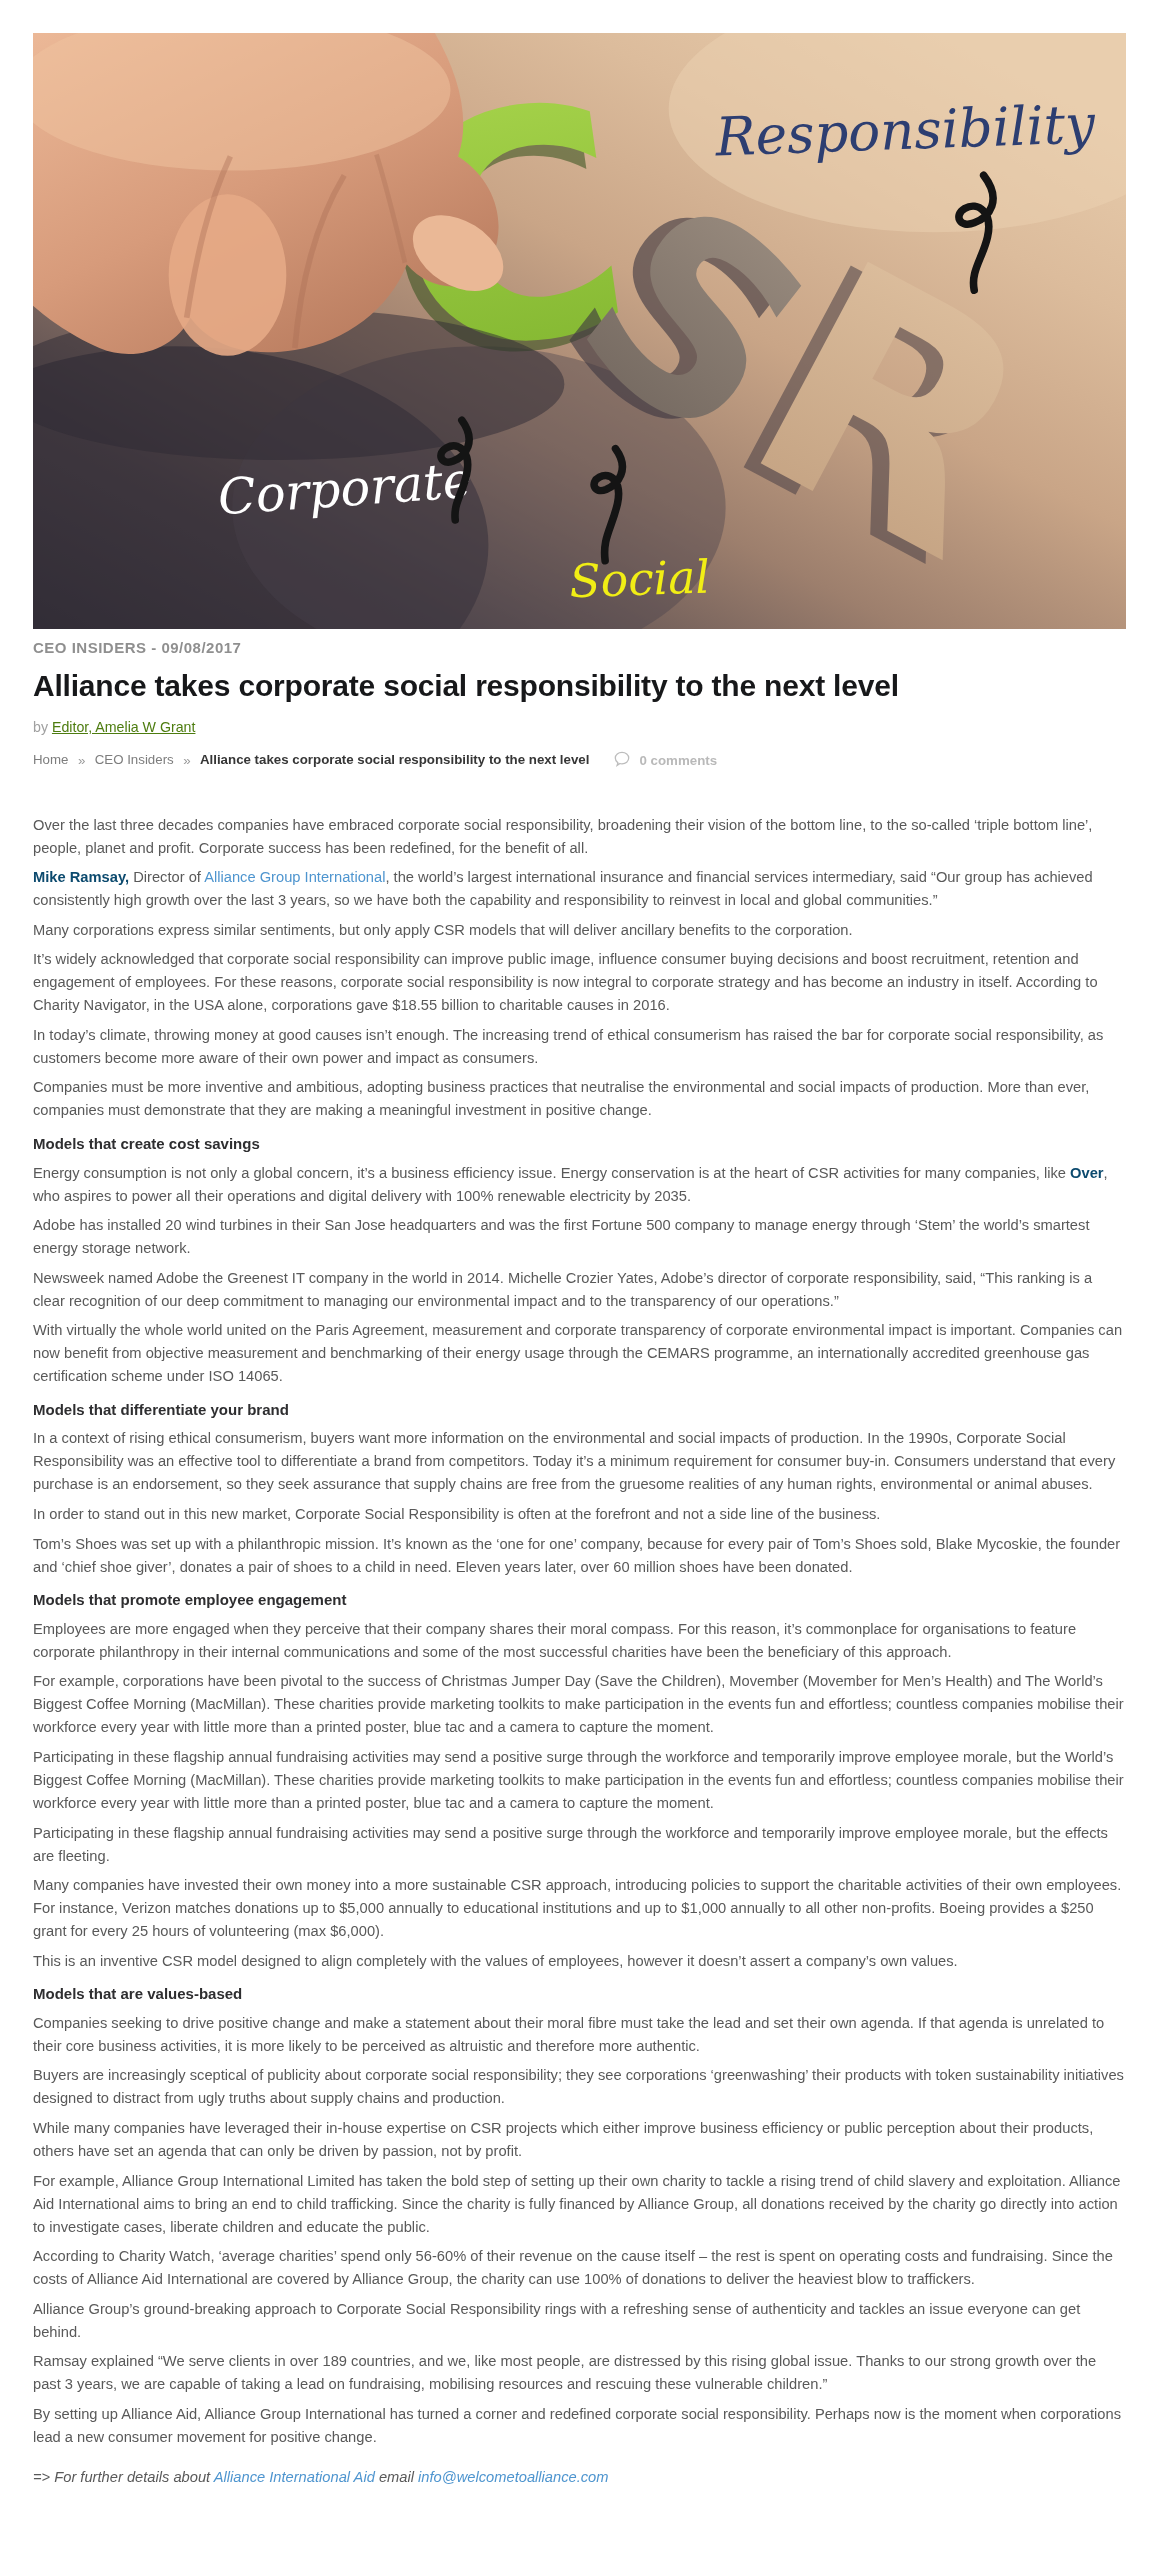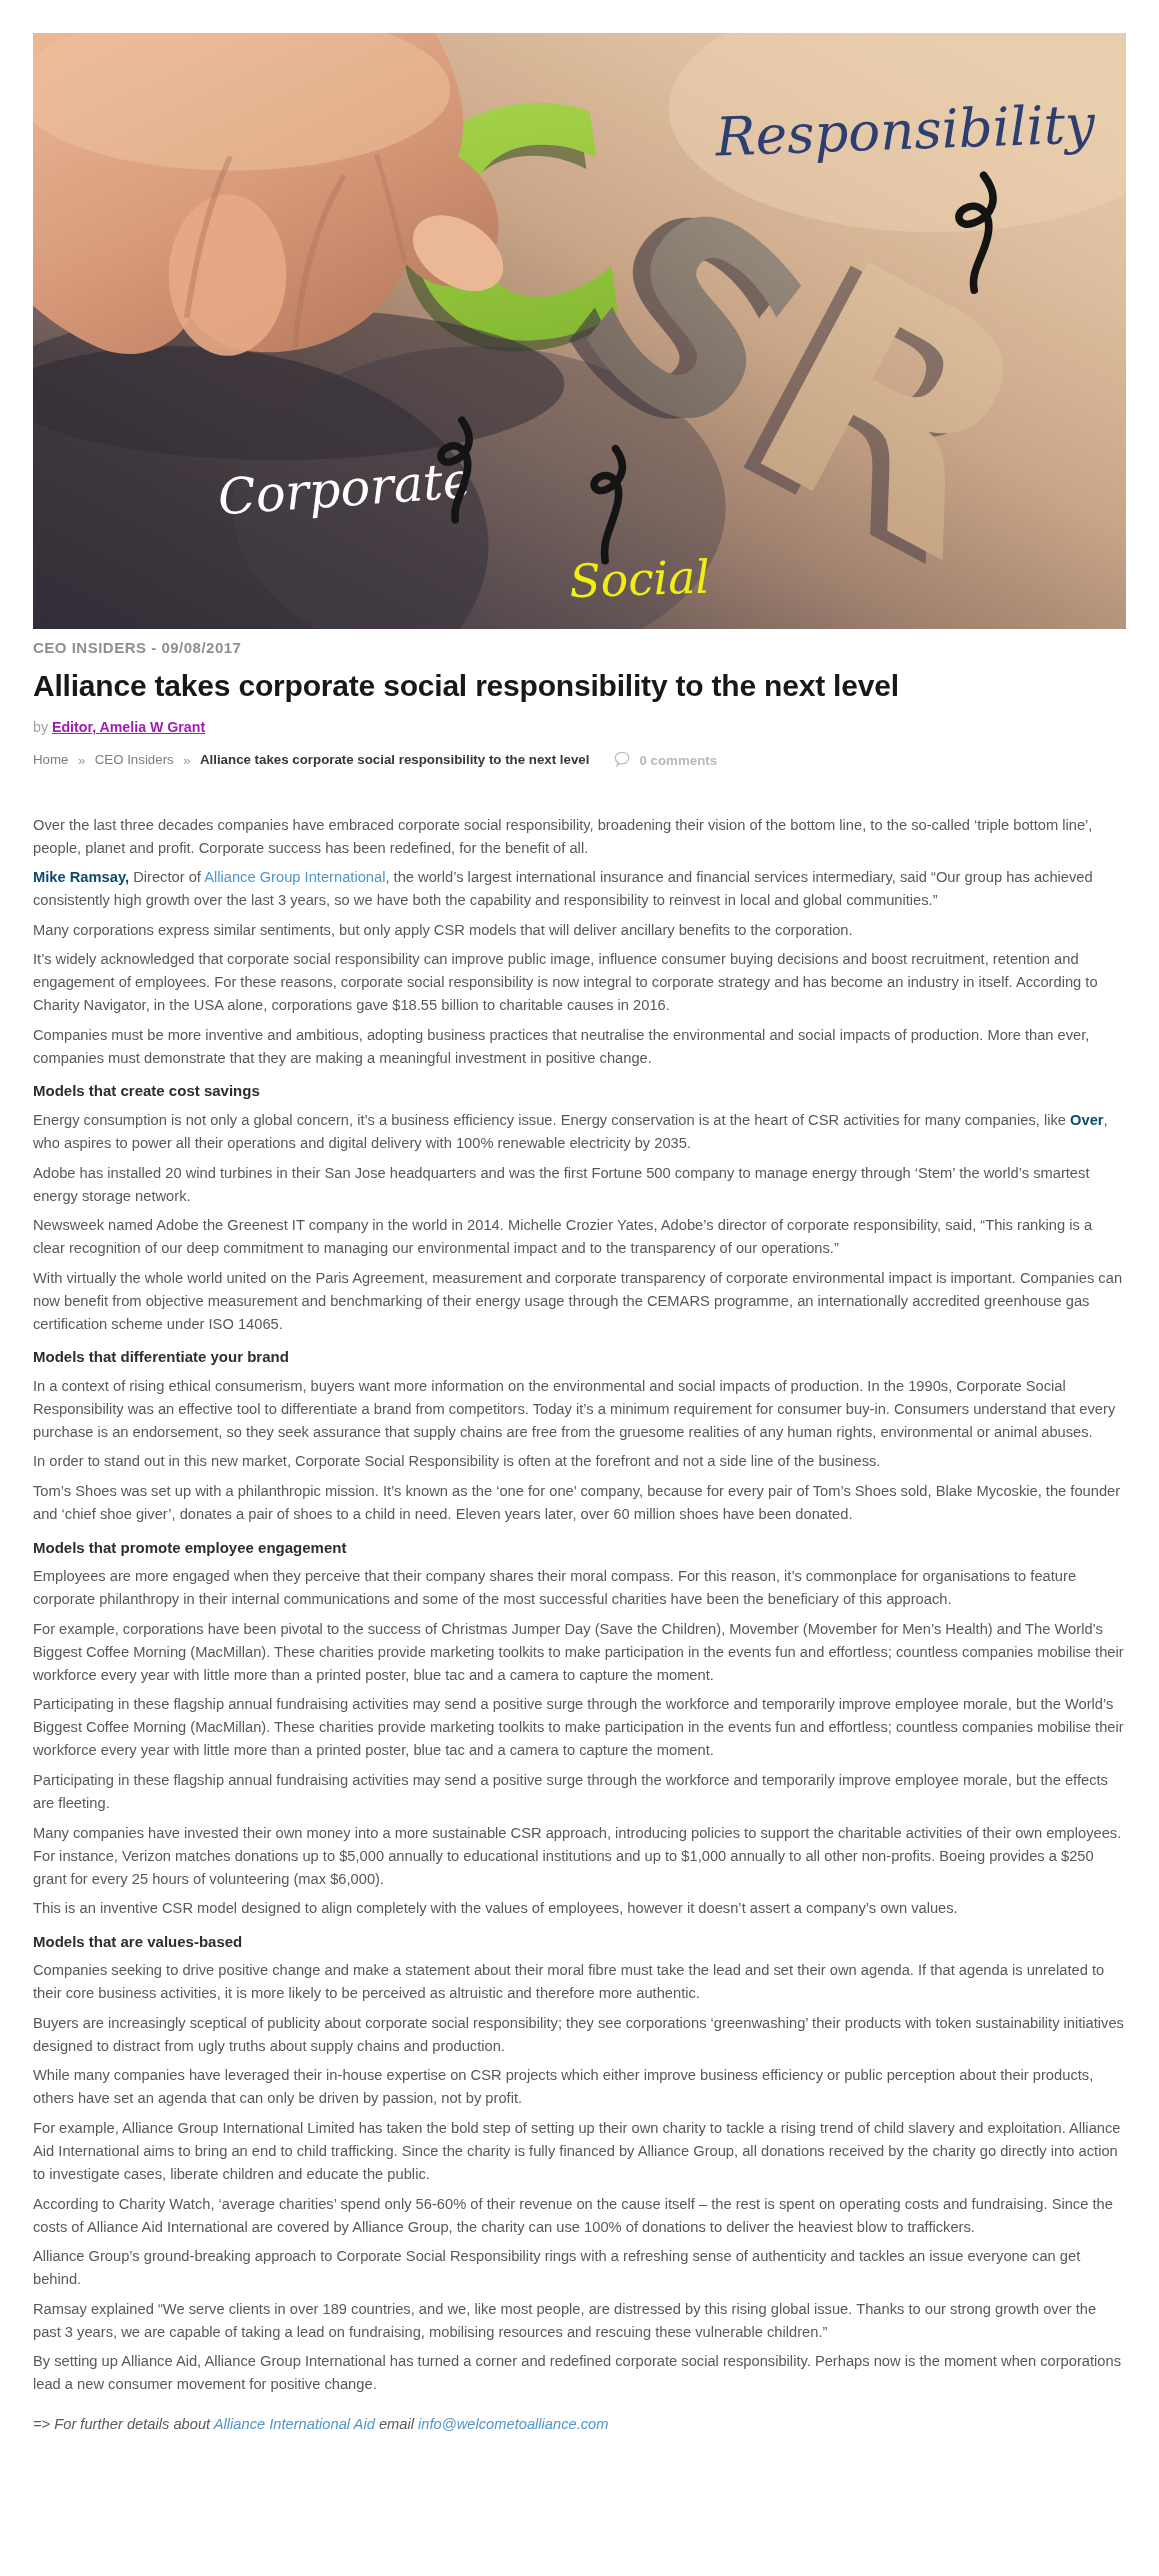--- a/index.html
+++ b/index.html
@@ -28,21 +28,21 @@
   h1.title {
     margin: 9.5px 0 0 0;
     max-width: 1025px;
     font-size: 30px;
     line-height: 1.4;
     font-weight: bold;
     color: #17181a;
     letter-spacing: -0.2px;
   }
   .byline { margin-top: 12.3px; font-size: 14.2px; color: #a0a0a0; }
-  .byline a { color: #a21caf; text-decoration: underline; font-weight: bold; }
+  .byline a { color: #4d7c0f; text-decoration: underline; }
   .breadcrumb { margin-top: 16px; font-size: 13.3px; color: #7d7d7d; }
   .breadcrumb a { color: #7d7d7d; text-decoration: none; }
   .breadcrumb .sep { margin: 0 5.7px; color: #9a9a9a; }
   .breadcrumb .current { color: #363636; font-weight: bold; }
   .comments { margin-left: 21px; color: #b9b9b9; white-space: nowrap; }
   .comments svg { vertical-align: -2.8px; margin-right: 5.7px; }
   .comments a { color: #b9b9b9 !important; font-weight: bold; }
 
   
   article { margin-top: 46px; }
@@ -165,20 +165,21 @@
       </svg>
       <a href="#">0 comments</a>
     </span>
   </nav>
 
   <article>
       <p><span>Over the last three decades companies have embraced corporate social responsibility, broadening their vision of the bottom line, to the so-called ‘triple bottom line’, people, planet and profit. Corporate success has been redefined, for the benefit of all.</span></p>
       <p><span class="b">Mike Ramsay,</span><span> Director of </span><a href="#">Alliance Group International</a><span>, the world’s largest international insurance and financial services intermediary, said “Our group has achieved consistently high growth over the last 3 years, so we have both the capability and responsibility to reinvest in local and global communities.”</span></p>
       <p><span>Many corporations express similar sentiments, but only apply CSR models that will deliver ancillary benefits to the corporation.</span></p>
       <p><span>It’s widely acknowledged that corporate social responsibility can improve public image, influence consumer buying decisions and boost recruitment, retention and engagement of employees. For these reasons, corporate social responsibility is now integral to corporate strategy and has become an industry in itself. According to Charity Navigator, in the USA alone, corporations gave $18.55 billion to charitable causes in 2016.</span></p>
+      <p><span>In today’s climate, throwing money at good causes isn’t enough. The increasing trend of ethical consumerism has raised the bar for corporate social responsibility, as customers become more aware of their own power and impact as consumers.</span></p>
       <p><span>Companies must be more inventive and ambitious, adopting business practices that neutralise the environmental and social impacts of production. More than ever, companies must demonstrate that they are making a meaningful investment in positive change.</span></p>
       <h3><span>Models that create cost savings</span></h3>
       <p><span>Energy consumption is not only a global concern, it’s a business efficiency issue. Energy conservation is at the heart of CSR activities for many companies, like </span><span class="b">Over</span><span>, who aspires to power all their operations and digital delivery with 100% renewable electricity by 2035.</span></p>
       <p><span>Adobe has installed 20 wind turbines in their San Jose headquarters and was the first Fortune 500 company to manage energy through ‘Stem’ the world’s smartest energy storage network.</span></p>
       <p><span>Newsweek named Adobe the Greenest IT company in the world in 2014. Michelle Crozier Yates, Adobe’s director of corporate responsibility, said, “This ranking is a clear recognition of our deep commitment to managing our environmental impact and to the transparency of our operations.”</span></p>
       <p><span>With virtually the whole world united on the Paris Agreement, measurement and corporate transparency of corporate environmental impact is important. Companies can now benefit from objective measurement and benchmarking of their energy usage through the CEMARS programme, an internationally accredited greenhouse gas certification scheme under ISO 14065.</span></p>
       <h3><span>Models that differentiate your brand</span></h3>
       <p><span>In a context of rising ethical consumerism, buyers want more information on the environmental and social impacts of production. In the 1990s, Corporate Social Responsibility was an effective tool to differentiate a brand from competitors. Today it’s a minimum requirement for consumer buy-in. Consumers understand that every purchase is an endorsement, so they seek assurance that supply chains are free from the gruesome realities of any human rights, environmental or animal abuses.</span></p>
       <p><span>In order to stand out in this new market, Corporate Social Responsibility is often at the forefront and not a side line of the business.</span></p>
       <p><span>Tom’s Shoes was set up with a philanthropic mission. It’s known as the ‘one for one’ company, because for every pair of Tom’s Shoes sold, Blake Mycoskie, the founder and ‘chief shoe giver’, donates a pair of shoes to a child in need. Eleven years later, over 60 million shoes have been donated.</span></p>

